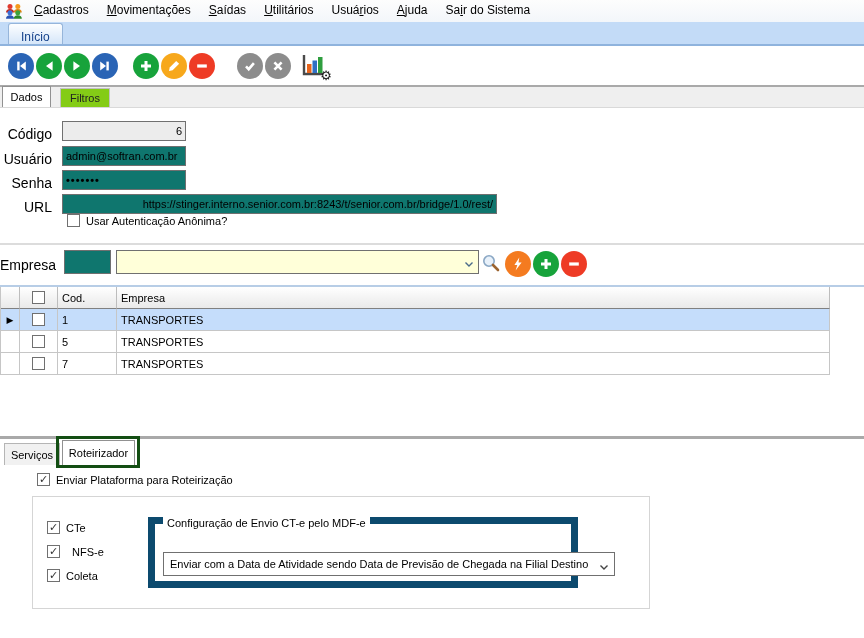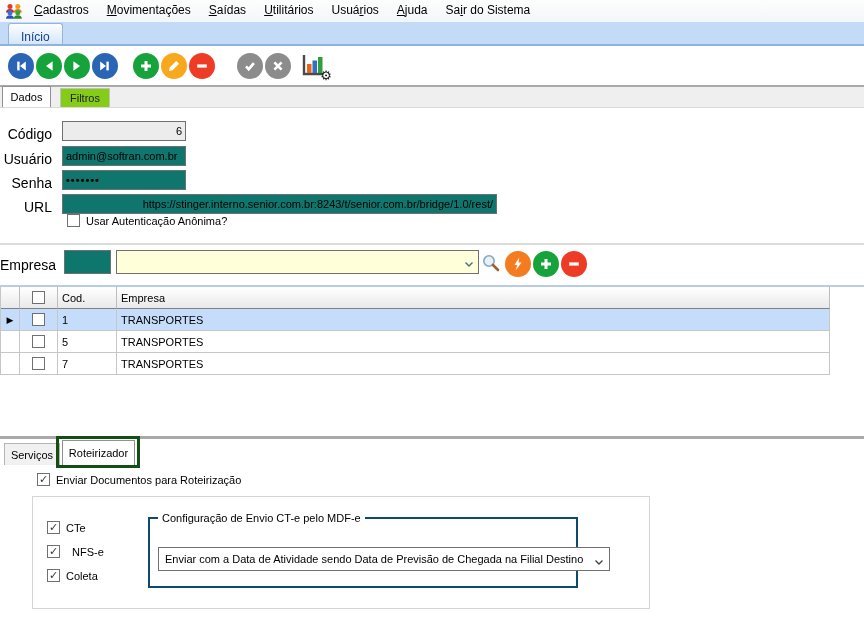--- a/index.html
+++ b/index.html
@@ -68,21 +68,21 @@
   .rowptr { font-size:9px; color:#000; }
   
   .hsep-d { position:absolute; left:0; top:436px; width:864px; height:3px; background:#a9a9a9; }
   .btab { position:absolute; font-size:11px; display:flex; align-items:center; justify-content:center;text-align:center; }
   .btab.inactive { left:4px; top:443px; width:56px; height:22px; background:#f1f1f1; border:1px solid #b5b5b5; border-bottom:none; }
   .btab.active { left:62px; top:440px; width:73px; height:25px; background:#fff; border:1px solid #919191; border-bottom:none; }
   .greenbox { position:absolute; left:56px; top:436px; width:84px; height:32px;
     border:3px solid #134e13; pointer-events:none; z-index:5; }
   .panel { position:absolute; left:32px; top:496px; width:618px; height:113px;
     border:1px solid #d5d5d5; background:#fff; }
-  .groupbox { position:absolute; left:148px; top:517px; width:430px; height:71px; border:2px solid #0c4a6e;padding-left:36px; }
+  .groupbox { position:absolute; left:148px; top:517px; width:430px; height:71px; border:7px solid #0c4a6e;padding-left:36px; }
   .grouptitle { position:absolute; left:8px; top:-7px; background:#fff; padding:0 4px; font-size:11px; white-space:nowrap; }
   .selectbox { position:absolute; left:8px; top:28px; width:452px; height:24px; border:1px solid #707070;
     background:#fff; font-size:11px; line-height:22px; padding:0 22px 0 6px; white-space:nowrap; overflow:hidden; }
   .selectbox .chev { position:absolute; right:4px; top:5px; }
 </style>
 </head>
 <body>
 
 <div class="screen">
 
@@ -266,21 +266,21 @@
       <div class="gc c3">TRANSPORTES</div>
     </div>
   </div>
 
   <div class="hsep-d"></div>
   <div class="btab inactive">Serviços</div>
   <div class="btab active">Roteirizador</div>
   <div class="greenbox"></div>
 
   <span class="cb checked" style="left:37px;top:473px"></span>
-  <span class="cblabel" style="left:56px;top:474px">Enviar Documentos para Roteirização</span>
+  <span class="cblabel" style="left:56px;top:474px">Enviar Plataforma para Roteirização</span>
 
   <div class="panel"></div>
 
   <span class="cb checked" style="left:47px;top:521px"></span>
   <span class="cblabel" style="left:66px;top:522px">CTe</span>
 
   <span class="cb checked" style="left:47px;top:545px"></span>
   <span class="cblabel" style="left:72px;top:546px">NFS-e</span>
 
   <span class="cb checked" style="left:47px;top:569px"></span>

